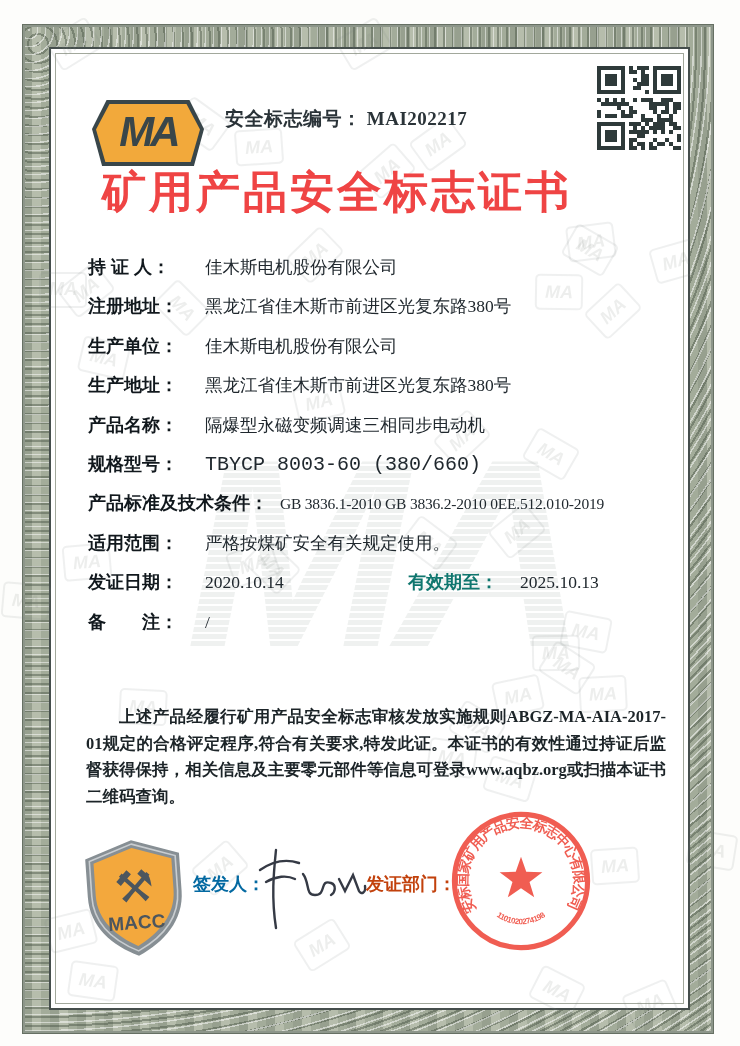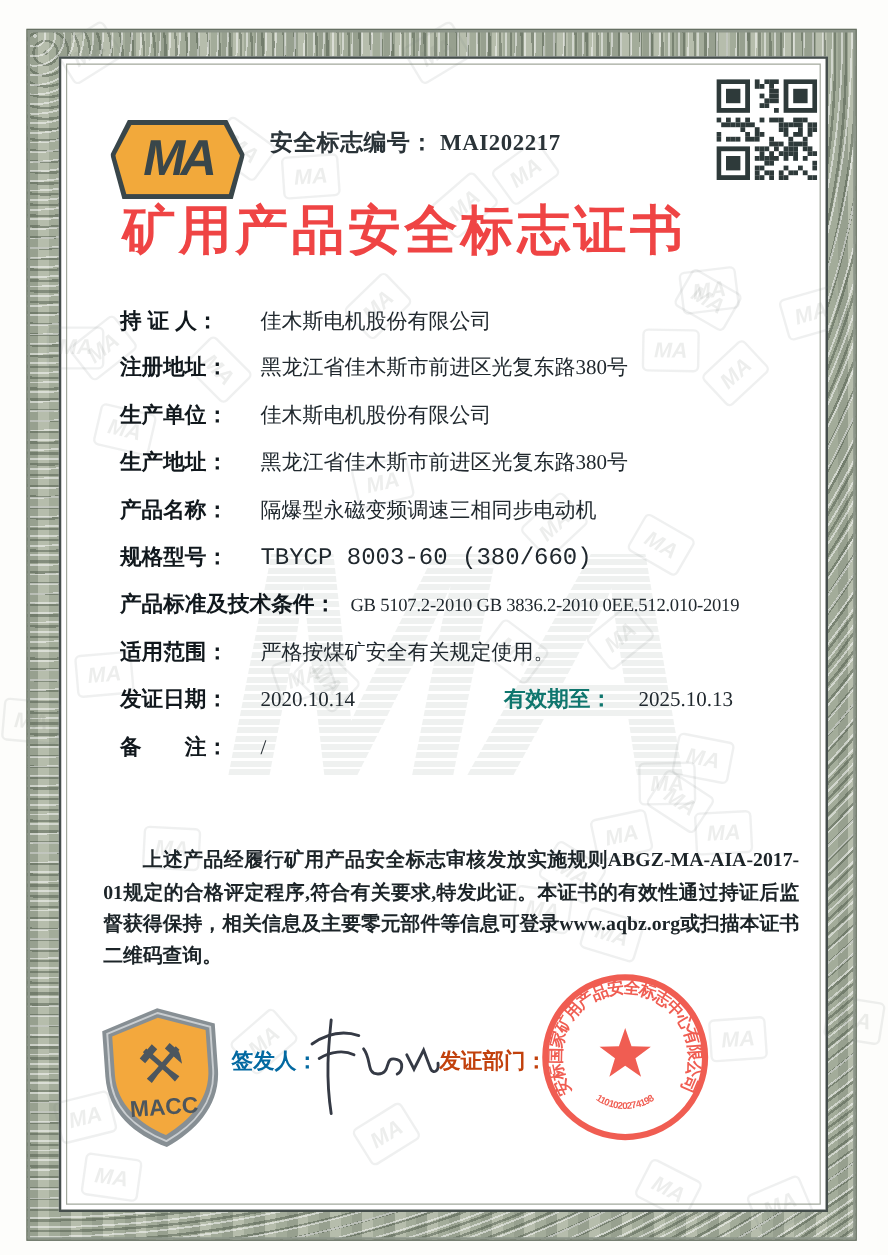--- a/index.html
+++ b/index.html
@@ -36,21 +36,21 @@
        display:flex;align-items:center;justify-content:center;}
   .logo .ma-txt{font:italic 900 42px/1 "Liberation Sans",sans-serif;color:#39464a;letter-spacing:-4px;
        transform:translateY(-1px);}
   .cert-no{position:absolute;left:225px;top:106px;width:330px;text-align:left;
        font:700 19px "Liberation Serif",serif;color:#2a3338;letter-spacing:.5px;}
   .qr{position:absolute;left:597px;top:66px;width:84px;height:84px;}
   .title{position:absolute;left:0;right:66px;top:168px;text-align:center;
        font:900 44px/1.15 "Liberation Serif",serif;color:#ef4444;letter-spacing:3px;}
   
   .rows{position:absolute;left:88px;top:255px;right:56px;}
-  .row{display:flex;align-items:baseline;height:39.4px;margin-left:12px;}
+  .row{display:flex;align-items:baseline;height:39.4px;}
   .lab{font:700 18px "Liberation Sans",sans-serif;color:#11181d;min-width:117px;white-space:pre;flex:none;}
   .val{font:500 17.5px "Liberation Serif",serif;color:#20282e;white-space:pre;}
   .row.wide .lab{min-width:0;margin-right:12px;text-align:right;}
   .row.wide .val{font-size:15.5px;letter-spacing:-.2px;}
   .row.spec .val{font-family:"Liberation Mono",monospace;font-size:20px;}
   .val-issue{width:203px;}
   .lab2{font:700 18px "Liberation Sans",sans-serif;color:#0f766e;min-width:112px;white-space:pre;flex:none;}
   .statement{position:absolute;left:86px;right:74px;top:704px;
        font:600 16.5px/26.5px "Liberation Serif",serif;color:#1c2428;text-indent:2em;text-align:justify;}
   
@@ -283,21 +283,21 @@
       <div class="row">
         <span class="lab">产品名称：</span>
         <span class="val">隔爆型永磁变频调速三相同步电动机</span>
       </div>
       <div class="row spec">
         <span class="lab">规格型号：</span>
         <span class="val">TBYCP 8003-60 (380/660)</span>
       </div>
       <div class="row wide">
         <span class="lab">产品标准及技术条件：</span>
-        <span class="val">GB 5107.2-2010 GB 3836.2-2010 0EE.512.010-2019</span>
+        <span class="val">GB 3836.1-2010 GB 3836.2-2010 0EE.512.010-2019</span>
       </div>
       <div class="row">
         <span class="lab">适用范围：</span>
         <span class="val">严格按煤矿安全有关规定使用。</span>
       </div>
       <div class="row">
         <span class="lab">发证日期：</span>
         <span class="val val-issue">2020.10.14</span>
         <span class="lab2">有效期至：</span>
         <span class="val">2025.10.13</span>

